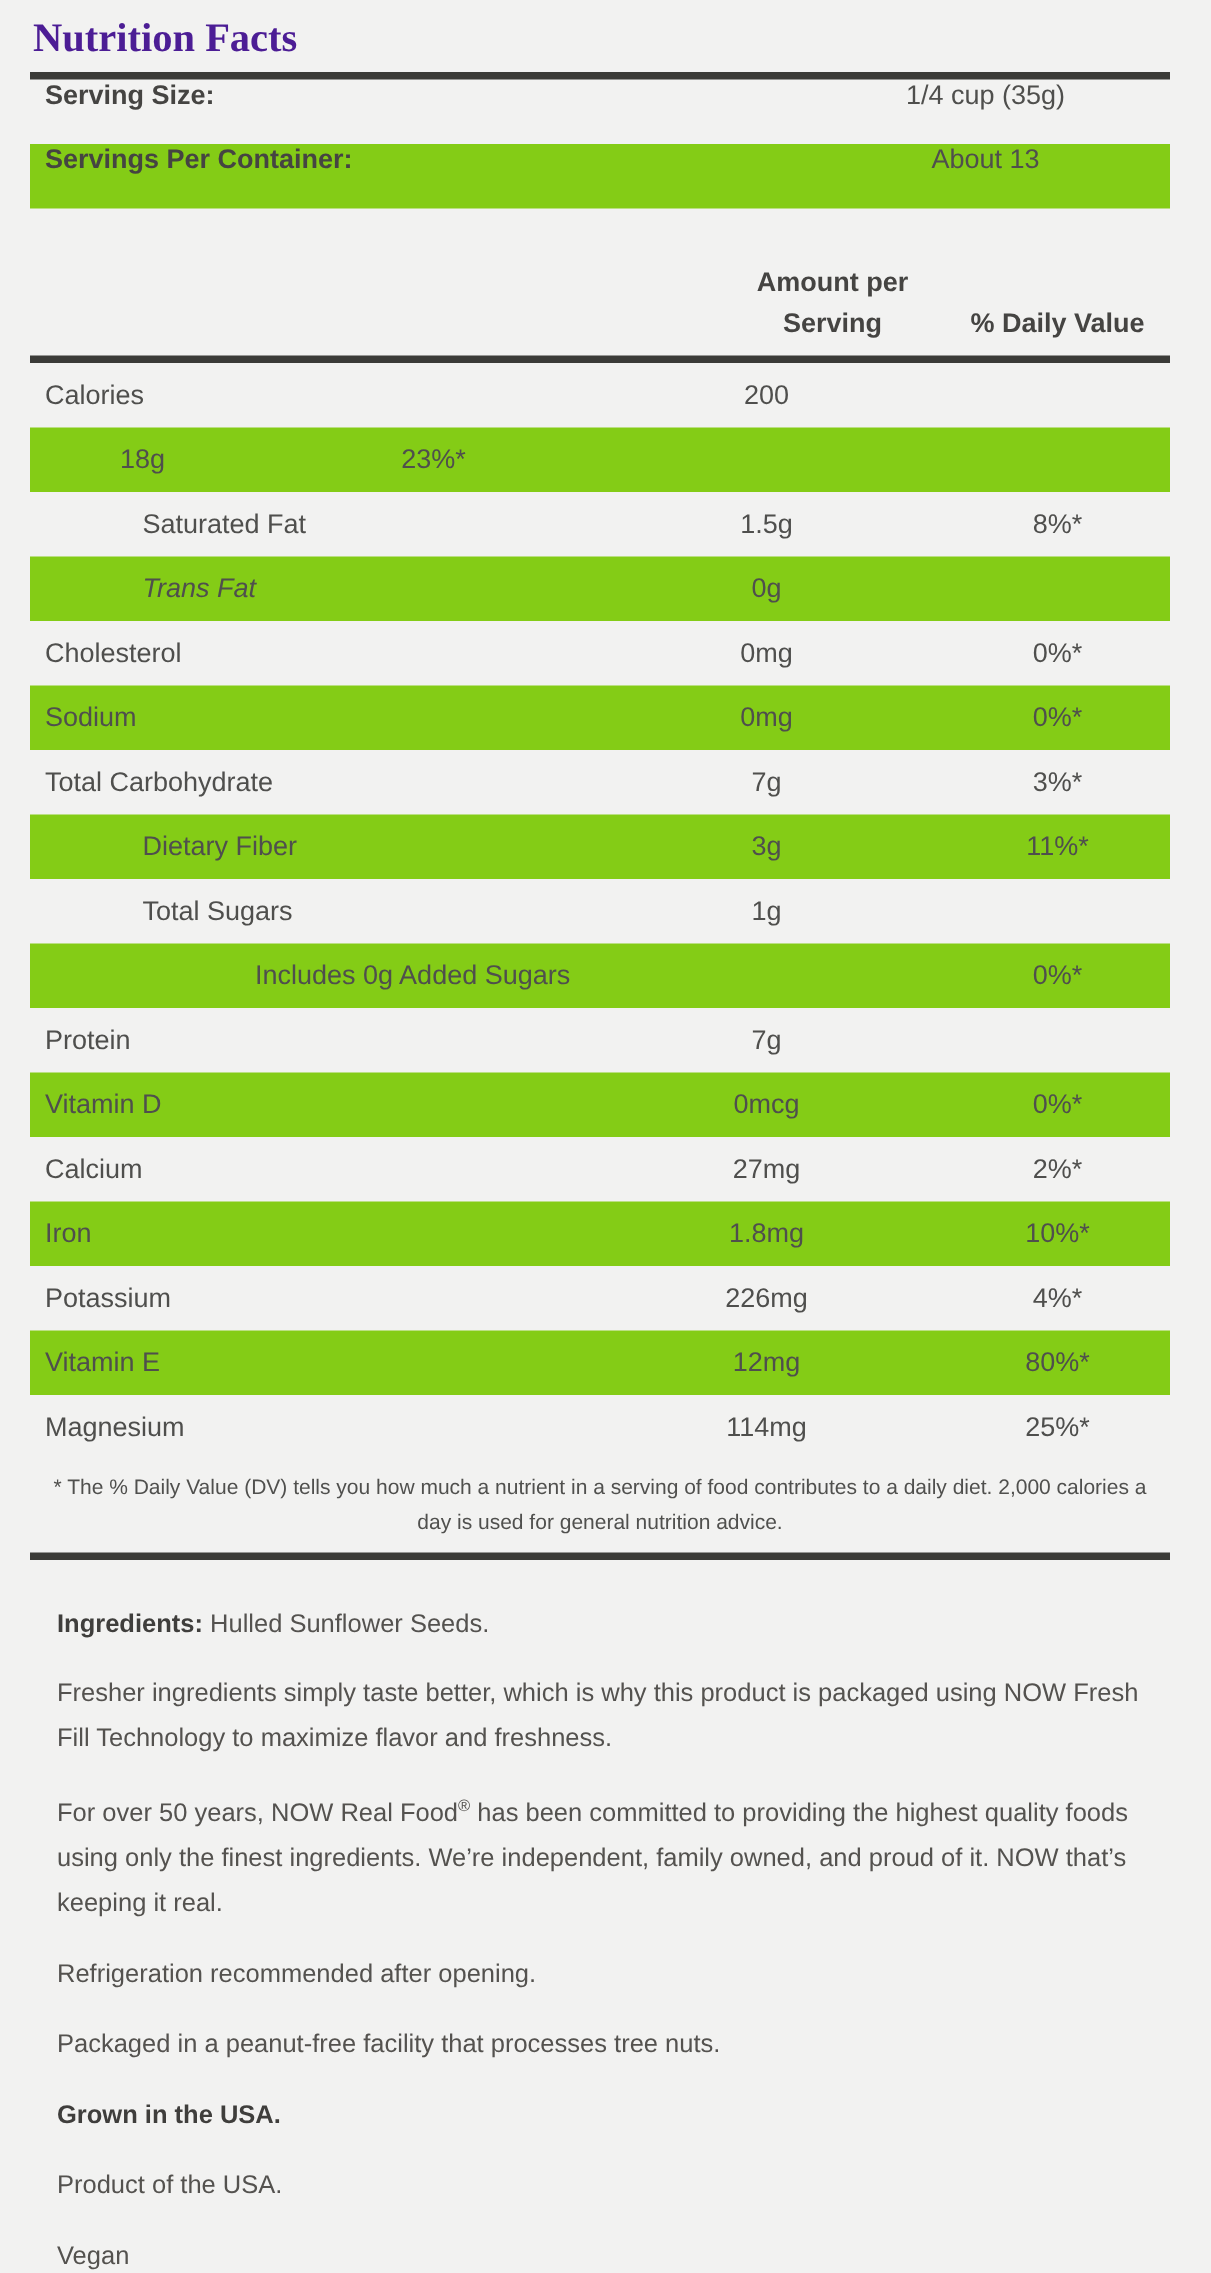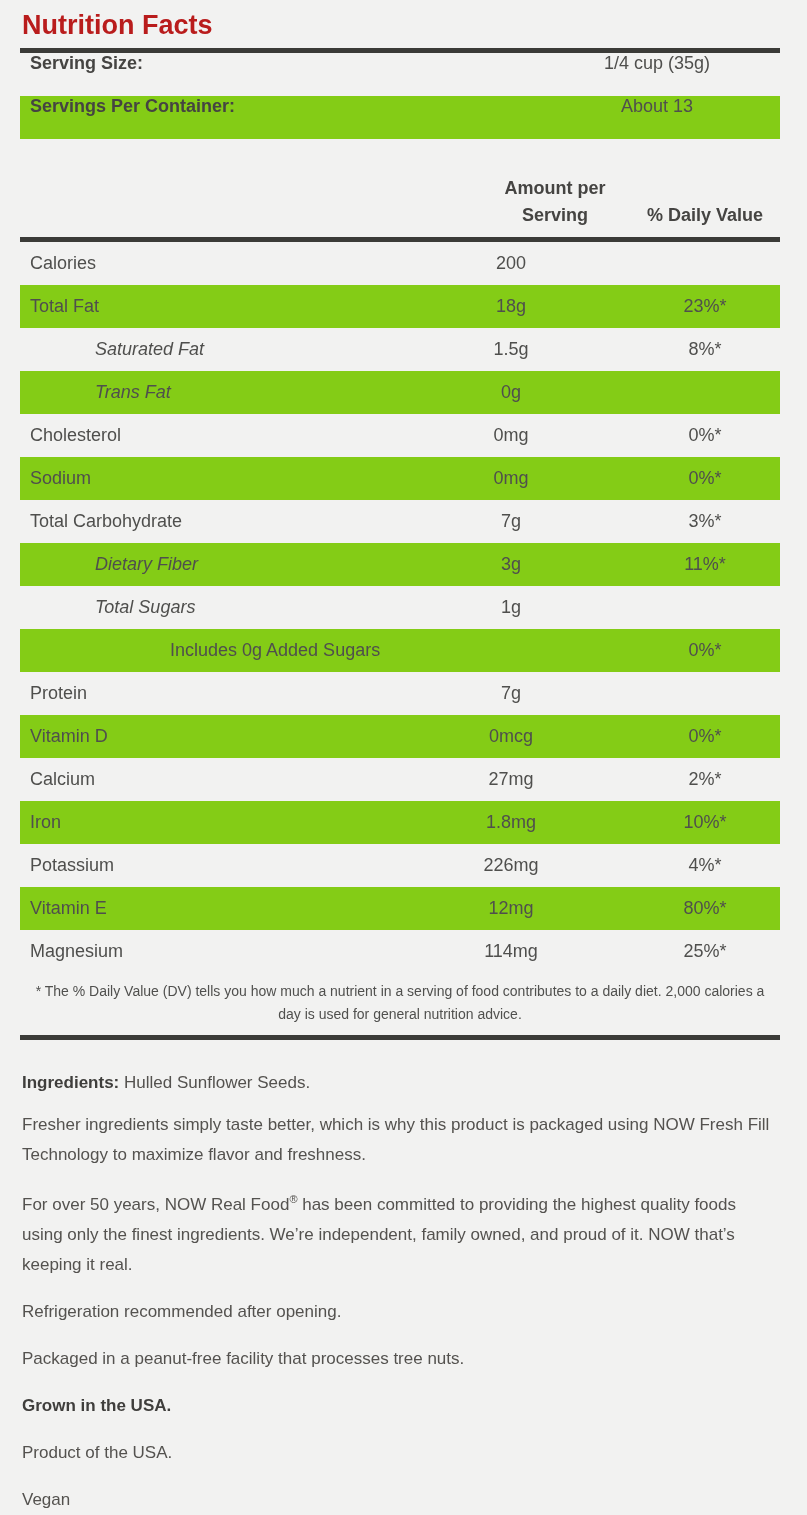--- a/index.html
+++ b/index.html
@@ -17,21 +17,22 @@
   .content {
     margin-left: 20px;
     width: 760px;
   }
   .title {
     margin: 0;
     padding: 10px 0 7px 2px;
     font-size: 27px;
     line-height: 31px;
     font-weight: bold;
-    color: #b91c1c;
+    color: #4c1d95;
+    font-family: Liberation Serif, serif;
   }
   .rule {
     height: 5px;
     background: #3b3b38;
   }
   
   .srow {
     display: flex;
     align-items: flex-start;
     height: 43px;
@@ -73,42 +74,42 @@
   
   .row {
     display: flex;
     align-items: center;
     height: 43px;
     font-size: 18px;
     color: #4f4f4d;
     gap: 44px;
   }
   .row .lbl { flex: 1; padding-left: 10px; }
-  .row .lbl.ind1 { padding-left: 75px; font-style: italic; }
+  .row .lbl.ind1 { padding-left: 75px; }
   .row .lbl.ind2 { padding-left: 150px; }
   .row .lbl.it { font-style: italic; }
   .row .amt { width: 150px; text-align: center; }
   .row .dv  { width: 150px; text-align: center; }
   .footnote {
     margin: 0;
     padding: 7px 10px 9px 10px;
     font-size: 14px;
     line-height: 23px;
     color: #50504e;
     text-align: center;
   }
   
   .details {
     margin-top: 28px;
     padding-left: 2px;
     font-size: 17px;
     line-height: 30px;
     color: #54524f;
   }
-  .details p { margin: 0; }
+  .details p { margin: 16px; }
   .details .b { font-weight: bold; color: #3f3e3c; }
   .p-freshness { margin-top: 12px !important; }
   .p-brand { margin-top: 20px !important; }
   .p-note { margin-top: 17px !important; }
   .details sup { font-size: 11px; line-height: 0; }
 </style>
 </head>
 <body>
 
 <div class="page">
@@ -135,21 +136,20 @@
       <div class="dv-h">% Daily Value</div>
     </div>
     <div class="rule"></div>
 
     <div class="row">
       <span class="lbl">Calories</span>
       <span class="amt">200</span>
       <span class="dv"></span>
     </div>
     <div class="row white">
-      <span class="lbl">Total Fat</span>
       <span class="amt">18g</span>
       <span class="dv">23%*</span>
     </div>
     <div class="row">
       <span class="lbl ind1">Saturated Fat</span>
       <span class="amt">1.5g</span>
       <span class="dv">8%*</span>
     </div>
     <div class="row white">
       <span class="lbl ind1 it">Trans Fat</span>

